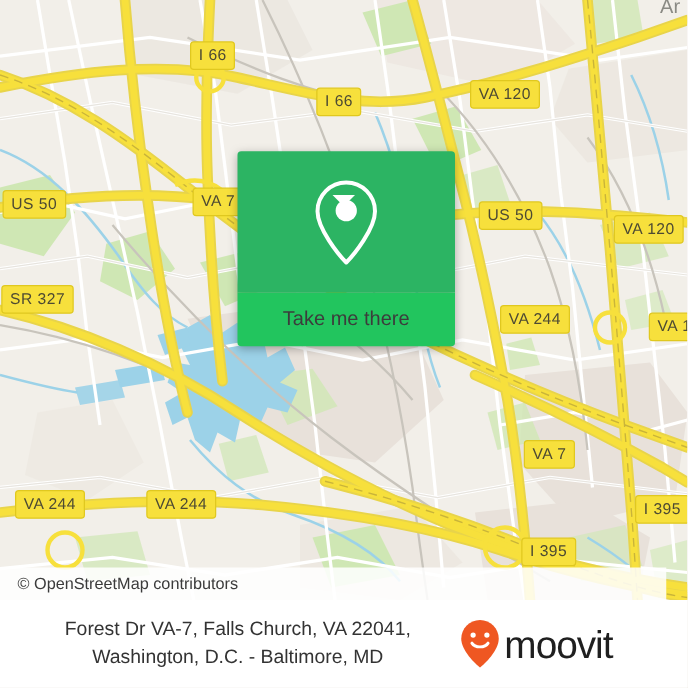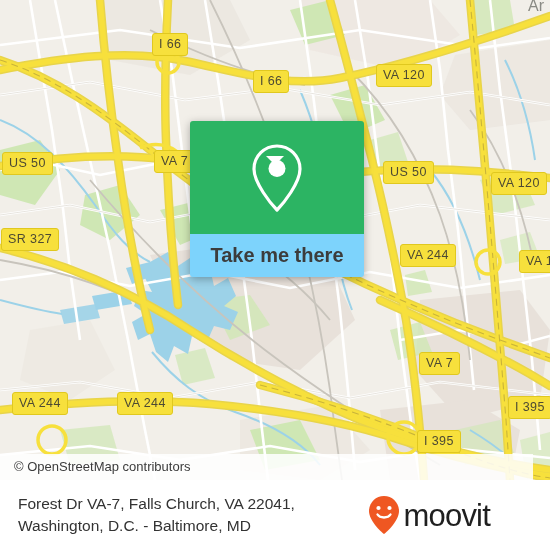--- a/index.html
+++ b/index.html
@@ -64,42 +64,42 @@
     filter:drop-shadow(0 2px 4px rgba(0,0,0,.30));
   }
   .card-top{
     height:113px;
     background:#2cb463;
     border-radius:3px 3px 0 0;
     display:flex;align-items:center;justify-content:center;
   }
   .card-bottom{
     height:43px;
-    background:#7dd3fc;
+    background:#22c55e;
     border-radius:0 0 3px 3px;
     display:flex;align-items:center;justify-content:center;
     color:#3c3c3c;
-    font-size:20px;
-    font-weight:bold;
+    font-size:16px;
   }
   .card-tail{
     position:absolute;left:50%;margin-left:-9px;top:156px;
     width:0;height:0;
     border-left:9px solid transparent;
     border-right:9px solid transparent;
     border-top:9px solid #ffffff;
   }
 
   
   .footer{
     position:absolute;left:0;top:480px;width:504px;height:70px;
     background:#ffffff;
     display:flex;align-items:center;
     box-sizing:border-box;
     padding:0 14px 0 18px;
+    text-align:center;
   }
   .footer-text{
     flex:1;
     color:#333333;
     font-size:15.5px;
     line-height:22px;
     padding-right:6px;
   }
   .brand{display:flex;align-items:center;gap:3px;}
   .brand-word{

